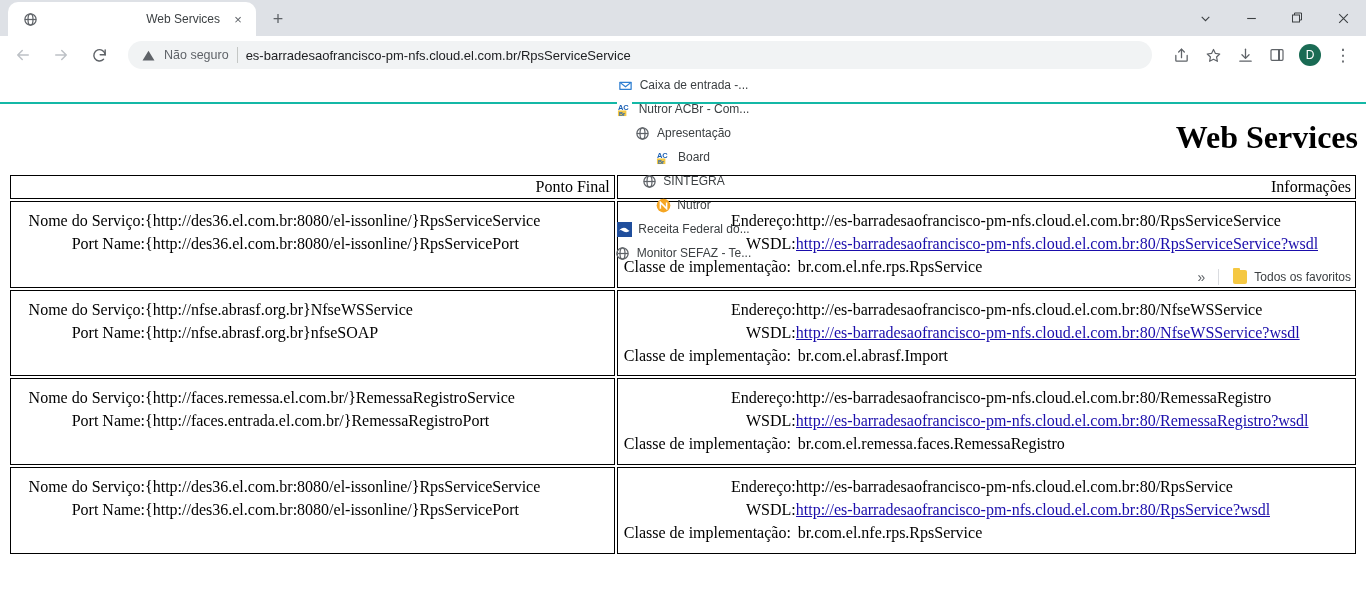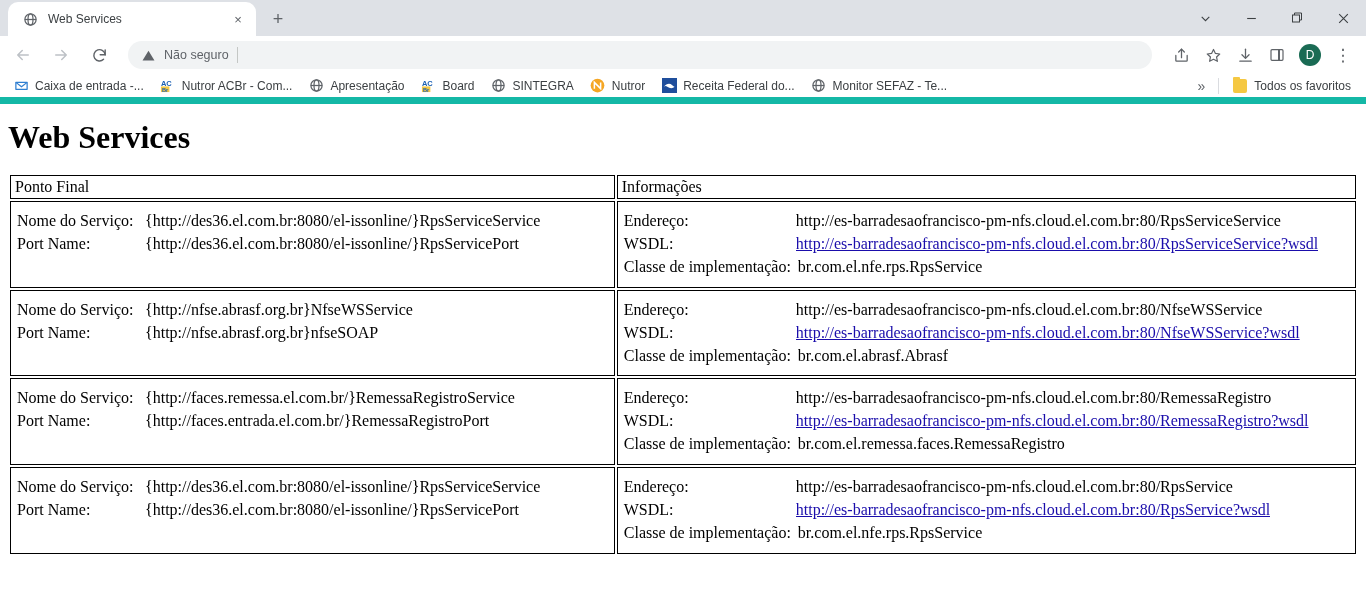--- a/index.html
+++ b/index.html
@@ -5,21 +5,21 @@
   * { box-sizing: border-box; }
   html, body { margin:0; padding:0; }
   body {
     width:1366px; height:594px;
     font-family:"Liberation Sans", sans-serif;
     background:#ffffff;
     overflow:hidden;
   }
 
   
-  #browser { width:1366px; height:594px; display:flex; flex-direction:column; background:#1d4ed8; }
+  #browser { width:1366px; height:594px; display:flex; flex-direction:column; background:#1d4ed8;text-align:right; }
 
   
   .tabstrip { height:36px; background:#dee1e6; display:flex; align-items:flex-end; position:relative; padding-left:8px; }
   .tab {
     width:248px; height:34px; background:#ffffff;
     border-radius:10px 10px 0 0;
     display:flex; align-items:center; padding:0 10px 0 14px;
     position:relative; gap:10px;
   }
   .tab-favicon { width:16px; height:16px; flex:0 0 16px; display:flex; align-items:center; justify-content:center; }
@@ -47,21 +47,21 @@
   .url { font-size:13px; color:#202124; white-space:nowrap; overflow:hidden; text-overflow:ellipsis; font-family:"Liberation Sans", sans-serif; }
   .tb-right { display:flex; align-items:center; gap:2px; flex:0 0 auto; }
   .tb-icon { width:30px; height:30px; display:flex; align-items:center; justify-content:center; color:#5f6368; }
   .avatar {
     width:22px; height:22px; border-radius:50%; background:#1a6b54; color:#ffffff;
     font-size:12px; display:flex; align-items:center; justify-content:center; margin:0 5px;
     font-family:"Liberation Sans", sans-serif;
   }
 
   
-  .bookmarks { height:30px; background:#ffffff; display:flex; align-items:center; padding:0 6px; gap:2px; position:relative; border-bottom:7px solid #14b8a6; }
+  .bookmarks { height:30px; background:#ffffff; display:flex; align-items:center; padding:0 6px; gap:2px; position:relative; border-bottom:2px solid #14b8a6;flex-direction:column; }
   .bm { display:flex; align-items:center; gap:6px; padding:3px 7px; border-radius:4px; max-width:170px; }
   .bm-ico { width:16px; height:16px; flex:0 0 16px; display:flex; align-items:center; justify-content:center; }
   .bm-label { font-size:12px; color:#3c4043; white-space:nowrap; overflow:hidden; text-overflow:ellipsis; font-family:"Liberation Sans", sans-serif; }
   .bm-overflow { margin-left:auto; display:flex; align-items:center; gap:6px; padding-right:2px; }
   .chev { width:22px; height:22px; display:flex; align-items:center; justify-content:center; color:#5f6368; font-size:14px; }
   .bm-sep { width:1px; height:16px; background:#dadce0; }
   .folder-ico { width:14px; height:14px; background:#f5c842; border-radius:1px 2px 2px 2px; position:relative; }
   .folder-ico:after { content:""; position:absolute; left:0; top:-2px; width:7px; height:3px; background:#f5c842; border-radius:1px 1px 0 0; }
 
   
@@ -151,20 +151,21 @@
     </div>
 
     <div class="omnibox">
       <span class="warn-icon">
         <svg width="13" height="13" viewBox="0 0 24 24" fill="#5f6368">
             <path d="M12 3L1 21h22L12 3zm1 13h-2v2h2v-2zm0-6h-2v5h2v-5z"></path>
           </svg>
       </span>
       <span class="notsecure">Não seguro</span>
       <span class="omni-sep"></span>
+      <span class="url" title="es-barradesaofrancisco-pm-nfs.cloud.el.com.br/RpsServiceService">es-barradesaofrancisco-pm-nfs.cloud.el.com.br/RpsServiceService</span>
     </div>
 
     <div class="tb-right">
       <div class="tb-icon">
         <svg width="17" height="17" viewBox="0 0 24 24" fill="none" stroke="currentColor" stroke-width="1.8" stroke-linecap="round" stroke-linejoin="round">
             <path d="M4 12v7a1 1 0 0 0 1 1h14a1 1 0 0 0 1-1v-7"></path>
             <path d="M12 15V3"></path>
             <path d="M8 7l4-4 4 4"></path>
           </svg>
       </div>
@@ -358,21 +359,21 @@
               <div class="row">
                 <span class="k">Endereço:</span>
                 <span class="v">http://es-barradesaofrancisco-pm-nfs.cloud.el.com.br:80/NfseWSService</span>
               </div>
               <div class="row">
                 <span class="k">WSDL:</span>
                 <a class="v wsdl" href="#">http://es-barradesaofrancisco-pm-nfs.cloud.el.com.br:80/NfseWSService?wsdl</a>
               </div>
               <div class="row">
                 <span class="k wide">Classe de implementação:</span>
-                <span class="v">br.com.el.abrasf.Abrasf</span>
+                <span class="v">br.com.el.abrasf.Import</span>
               </div>
             </div>
           </td>
         </tr>
 
         <tr>
           <td class="col-left">
             <div class="kv kv-left">
               <div class="row">
                 <span class="k">Nome do Serviço:</span>

